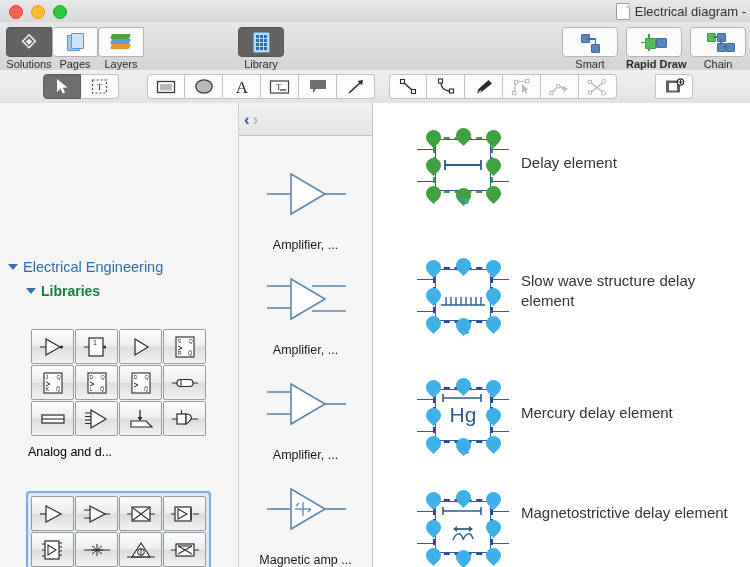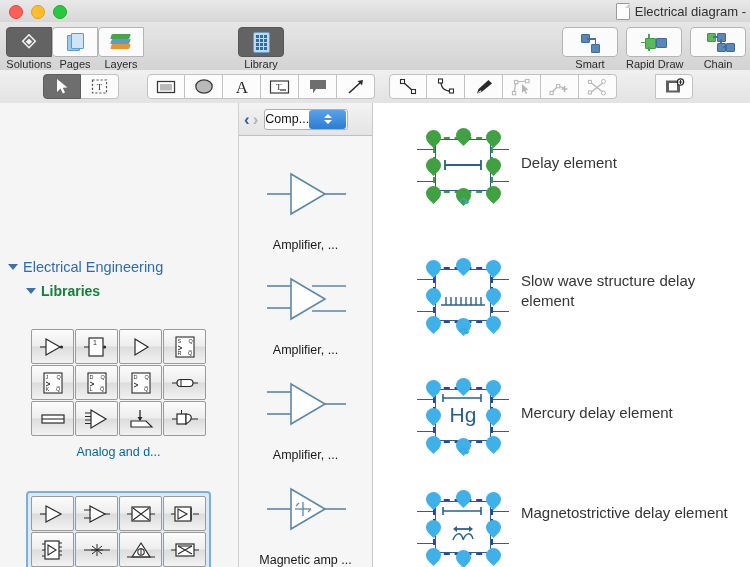--- a/index.html
+++ b/index.html
@@ -125,21 +125,21 @@
   .libgrid{
     display:grid;grid-template-columns:repeat(4,43px);grid-template-rows:repeat(3,35px);
     gap:1px;padding:3px;box-sizing:border-box;
   }
   .libgrid.selected{border:2px solid #7aaee0;border-radius:4px;background:#dde9f6;}
   .cell{
     background:linear-gradient(#fcfcfc 0%,#ededed 48%,#dcdcdc 52%,#f2f2f2 100%);
     border:1px solid #9a9a9a;border-radius:2px;
     display:flex;align-items:center;justify-content:center;box-sizing:border-box;
   }
-  .libcap{text-align:center;font-size:12.5px;color:#0369a1;margin-top:6px;}
+  .libcap{font-size:12.5px;color:#000000;margin-top:6px;}
 
   
   .midpane{
     position:absolute;left:239px;top:103px;width:133px;height:464px;
     background:#f6f6f6;border-right:1px solid #c9c9c9;overflow:hidden;
   }
   .midhead{
     position:absolute;left:0;top:0;width:133px;height:33px;
     background:linear-gradient(#f3f3f3,#e4e4e4);border-bottom:1px solid #c0c0c0;
     display:flex;align-items:center;gap:3px;padding-left:5px;box-sizing:border-box;
@@ -279,21 +279,21 @@
       <div class="tw" style="width:56px;">
         <div class="tbtn only" style="width:56px;">
           <span class="dgm">
             <i class="nd g" style="left:4px;top:5px;width:9px;height:9px;"></i>
             <i class="nd" style="left:15px;top:5px;width:9px;height:8px;"></i>
             <i class="ln" style="left:0px;top:8.5px;width:5px;height:1.5px;background:#4aa34a;"></i>
             <i class="ln" style="left:7px;top:1px;width:1.5px;height:4px;background:#4aa34a;"></i>
             <i class="ln" style="left:7px;top:14px;width:1.5px;height:4px;background:#4aa34a;"></i>
           </span>
         </div>
-        <div class="tlabel" style="width:56px;">Rapid Draw</div>
+        <div class="tlabel" style="width:56px;font-weight:bold;">Rapid Draw</div>
       </div>
       <div class="tw" style="width:56px;">
         <div class="tbtn only" style="width:56px;">
           <span class="dgm">
             <i class="nd g" style="left:2px;top:0px;"></i>
             <i class="ln" style="left:8px;top:3px;width:5px;height:1.5px;"></i>
             <i class="nd" style="left:12px;top:0px;"></i>
             <i class="ln" style="left:15px;top:6px;width:1.5px;height:5px;"></i>
             <i class="nd" style="left:12px;top:10px;"></i>
             <i class="ln" style="left:18px;top:13px;width:4px;height:1.5px;"></i>
@@ -627,27 +627,20 @@
 
       </div>
 
     </div>
   </div>
 
   <div class="midpane">
     <div class="midhead">
       <span class="navarrow">‹</span>
       <span class="navarrow off">›</span>
-      <div class="combo">
-        <span>Comp...</span>
-        <span class="stepper">
-            <i class="up"></i>
-            <i class="dn"></i>
-          </span>
-      </div>
     </div>
 
     <div class="midlist">
 
       <div class="mitem" style="top:22px;">
         <svg width="133" height="72" viewBox="0 0 133 72">
           <path d="M52 16 L86 36 L52 56 Z" fill="#fff" stroke="#5b87ad" stroke-width="1.6"></path>
           <line x1="28" y1="36" x2="52" y2="36" stroke="#5b87ad" stroke-width="1.6"></line>
           <line x1="86" y1="36" x2="107" y2="36" stroke="#5b87ad" stroke-width="1.6"></line>
         </svg>

